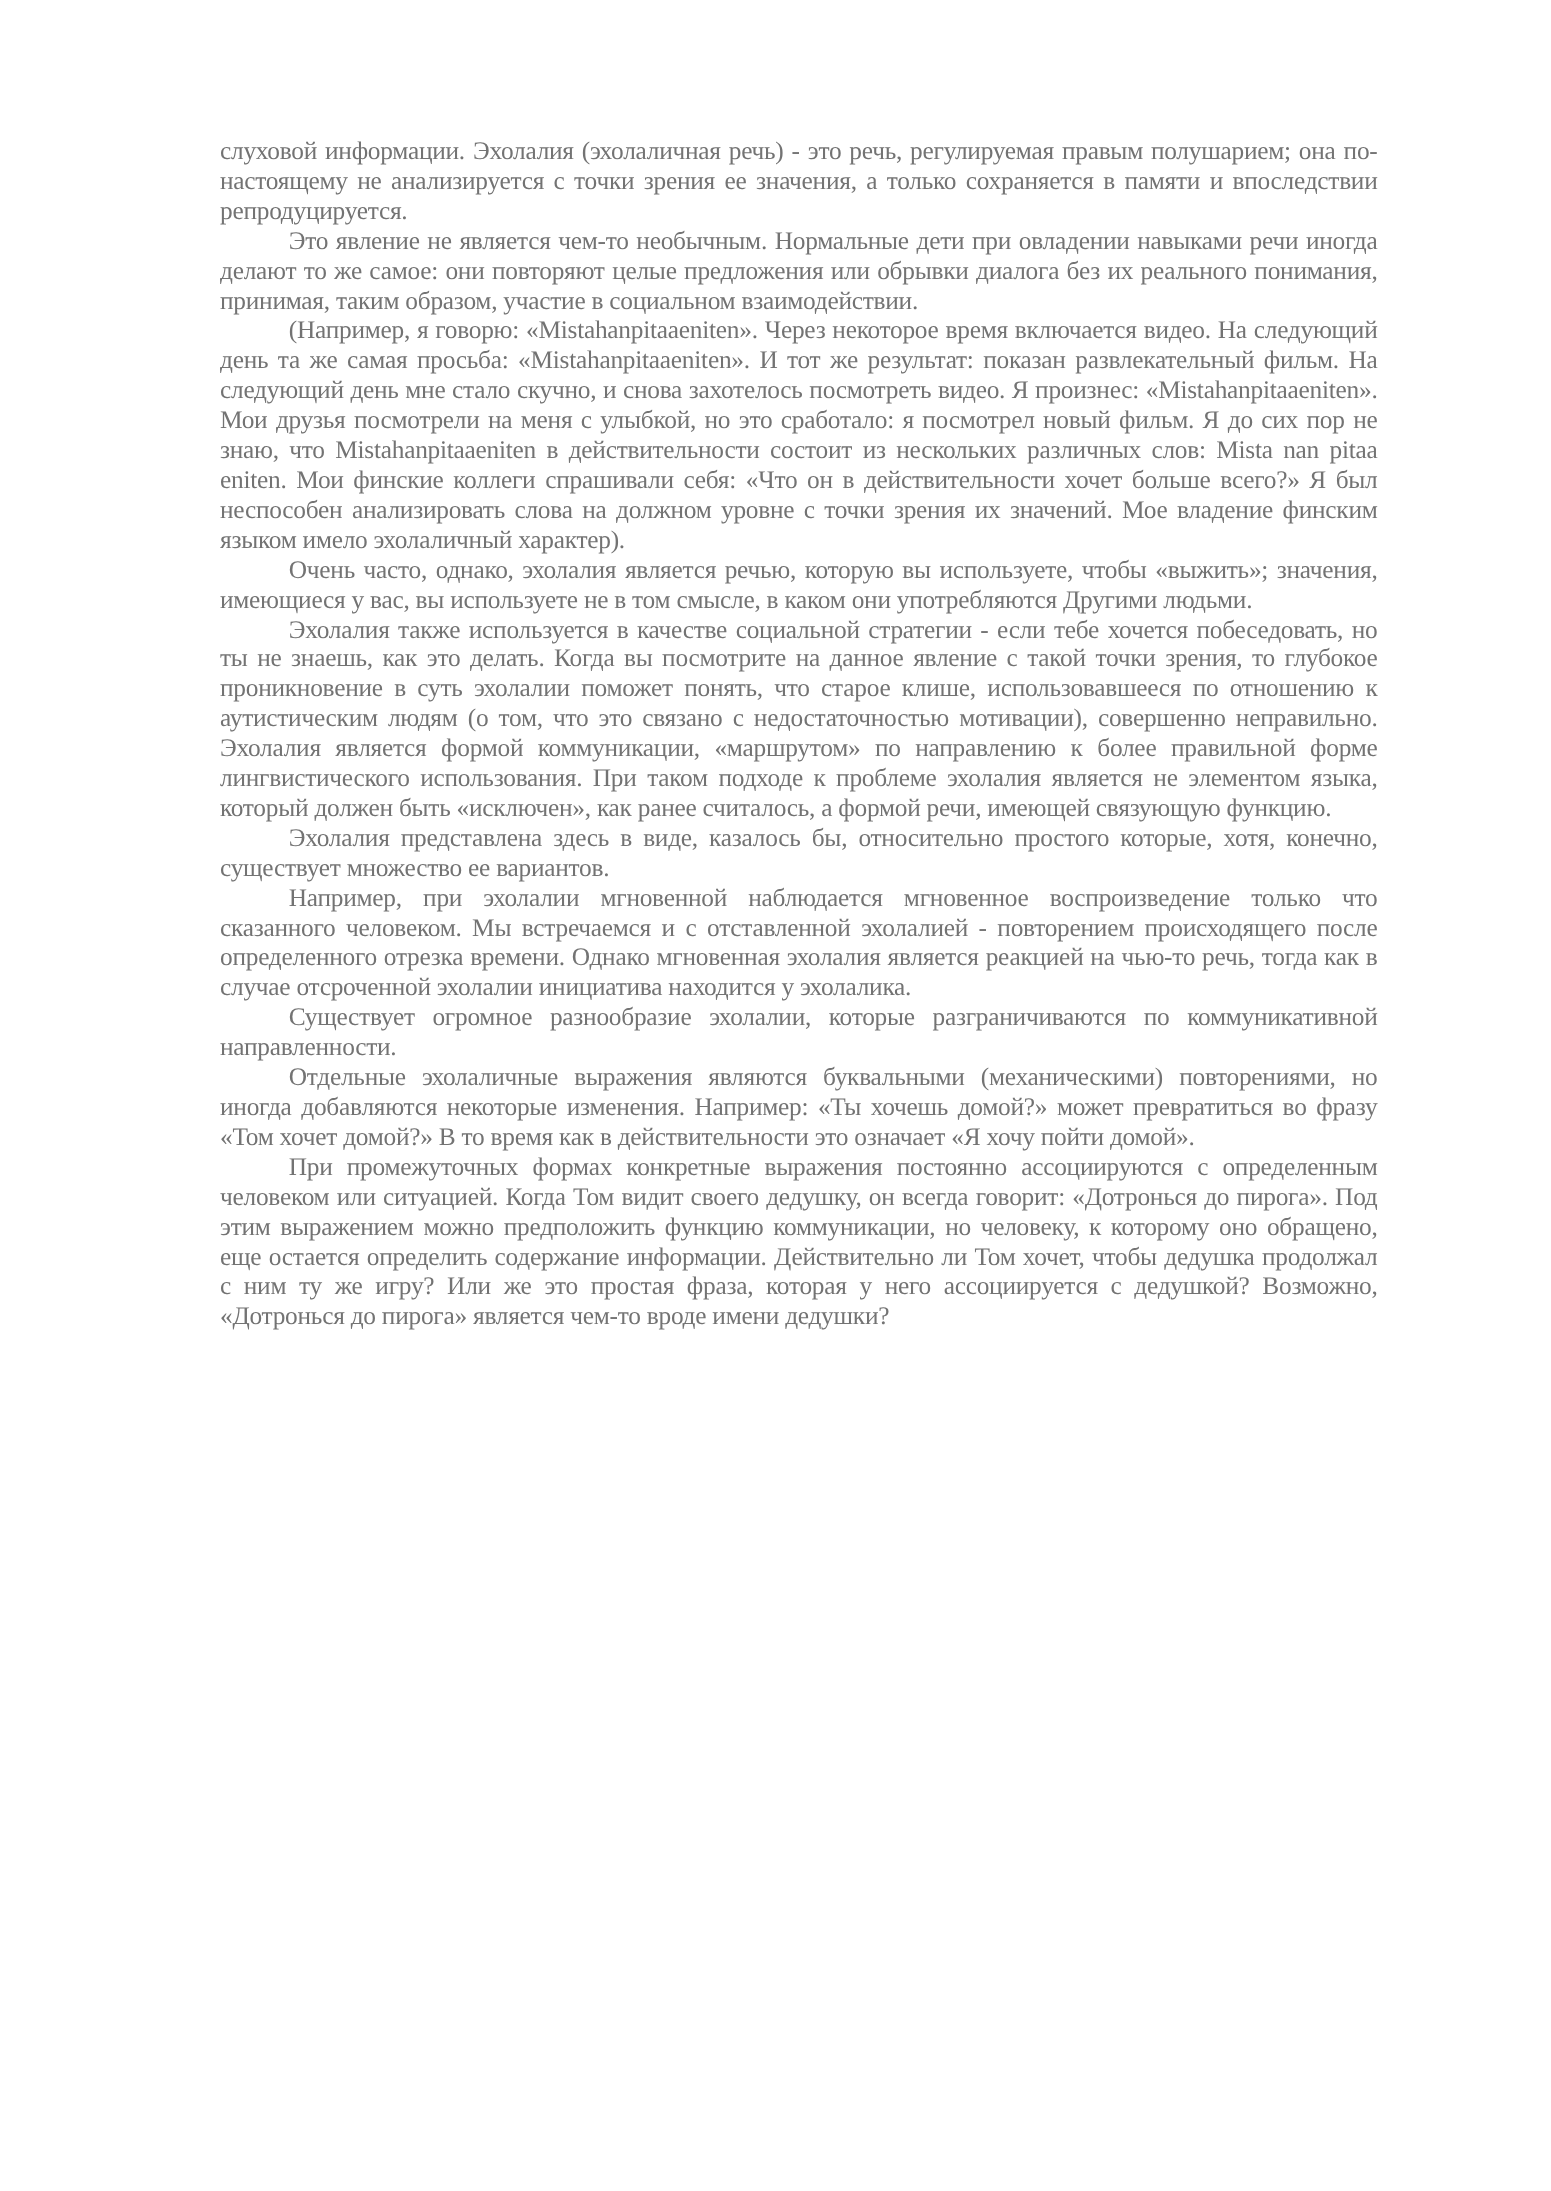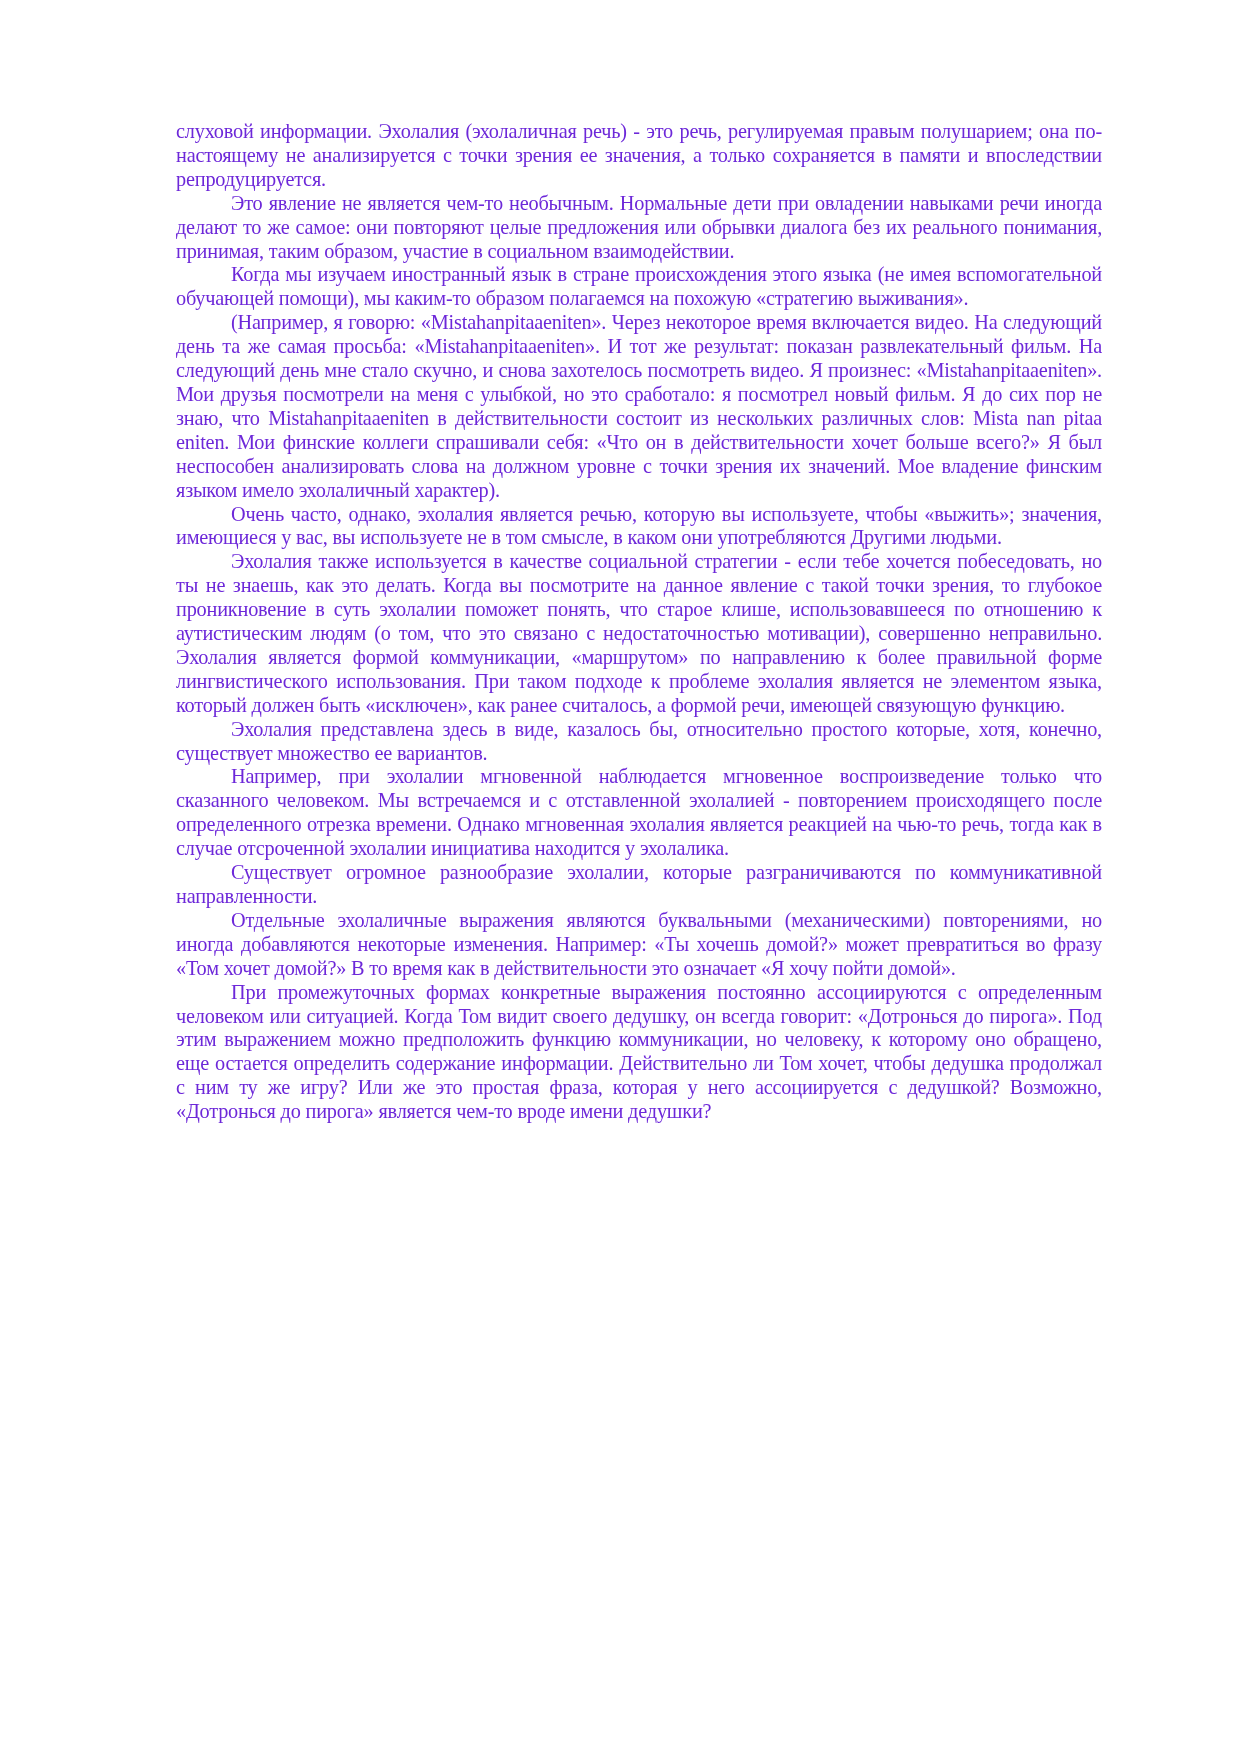--- a/index.html
+++ b/index.html
@@ -1,41 +1,40 @@
 <!DOCTYPE html>
 <html><head>
 <meta charset="utf-8">
 <style>
   html, body { margin: 0; padding: 0; background: #ffffff; }
   body { width: 1241px; height: 1753px; position: relative; overflow: hidden; }
   .page {
     position: absolute;
     left: 176px;
-    top: 120px;
+    top: 110px;
     width: 926px;
     font-family: "Liberation Serif", "DejaVu Serif", serif;
     font-size: 20.3px;
     line-height: 23.9px;
-    color: #6d28d9;
+    color: #737373;
     letter-spacing: -0.2px;
   }
   .page p {
     margin: 0;
     text-align: justify;
     text-indent: 55px;
   }
   .page p.cont { text-indent: 0; }
 </style>
 </head>
 <body>
 
 <div class="page">
   <p class="cont">слуховой информации. Эхолалия (эхолаличная речь) - это речь, регулируемая правым полушарием; она по-настоящему не анализируется с точки зрения ее значения, а только сохраняется в памяти и впоследствии репродуцируется.</p>
   <p>Это явление не является чем-то необычным. Нормальные дети при овладении навыками речи иногда делают то же самое: они повторяют целые предложения или обрывки диалога без их реального понимания, принимая, таким образом, участие в социальном взаимодействии.</p>
-  <p>Когда мы изучаем иностранный язык в стране происхождения этого языка (не имея вспомогательной обучающей помощи), мы каким-то образом полагаемся на похожую «стратегию выживания».</p>
   <p>(Например, я говорю: «Mistahanpitaaeniten». Через некоторое время включается видео. На следующий день та же самая просьба: «Mistahanpitaaeniten». И тот же результат: показан развлекательный фильм. На следующий день мне стало скучно, и снова захотелось посмотреть видео. Я произнес: «Mistahanpitaaeniten». Мои друзья посмотрели на меня с улыбкой, но это сработало: я посмотрел новый фильм. Я до сих пор не знаю, что Mistahanpitaaeniten в действительности состоит из нескольких различных слов: Mista nan pitaa eniten. Мои финские коллеги спрашивали себя: «Что он в действительности хочет больше всего?» Я был неспособен анализировать слова на должном уровне с точки зрения их значений. Мое владение финским языком имело эхолаличный характер).</p>
   <p>Очень часто, однако, эхолалия является речью, которую вы используете, чтобы «выжить»; значения, имеющиеся у вас, вы используете не в том смысле, в каком они употребляются Другими людьми.</p>
   <p>Эхолалия также используется в качестве социальной стратегии - если тебе хочется побеседовать, но ты не знаешь, как это делать. Когда вы посмотрите на данное явление с такой точки зрения, то глубокое проникновение в суть эхолалии поможет понять, что старое клише, использовавшееся по отношению к аутистическим людям (о том, что это связано с недостаточностью мотивации), совершенно неправильно. Эхолалия является формой коммуникации, «маршрутом» по направлению к более правильной форме лингвистического использования. При таком подходе к проблеме эхолалия является не элементом языка, который должен быть «исключен», как ранее считалось, а формой речи, имеющей связующую функцию.</p>
   <p>Эхолалия представлена здесь в виде, казалось бы, относительно простого которые, хотя, конечно, существует множество ее вариантов.</p>
   <p>Например, при эхолалии мгновенной наблюдается мгновенное воспроизведение только что сказанного человеком. Мы встречаемся и с отставленной эхолалией - повторением происходящего после определенного отрезка времени. Однако мгновенная эхолалия является реакцией на чью-то речь, тогда как в случае отсроченной эхолалии инициатива находится у эхолалика.</p>
   <p>Существует огромное разнообразие эхолалии, которые разграничиваются по коммуникативной направленности.</p>
   <p>Отдельные эхолаличные выражения являются буквальными (механическими) повторениями, но иногда добавляются некоторые изменения. Например: «Ты хочешь домой?» может превратиться во фразу «Том хочет домой?» В то время как в действительности это означает «Я хочу пойти домой».</p>
   <p>При промежуточных формах конкретные выражения постоянно ассоциируются с определенным человеком или ситуацией. Когда Том видит своего дедушку, он всегда говорит: «Дотронься до пирога». Под этим выражением можно предположить функцию коммуникации, но человеку, к которому оно обращено, еще остается определить содержание информации. Действительно ли Том хочет, чтобы дедушка продолжал с ним ту же игру? Или же это простая фраза, которая у него ассоциируется с дедушкой? Возможно, «Дотронься до пирога» является чем-то вроде имени дедушки?</p>
 </div>
 

